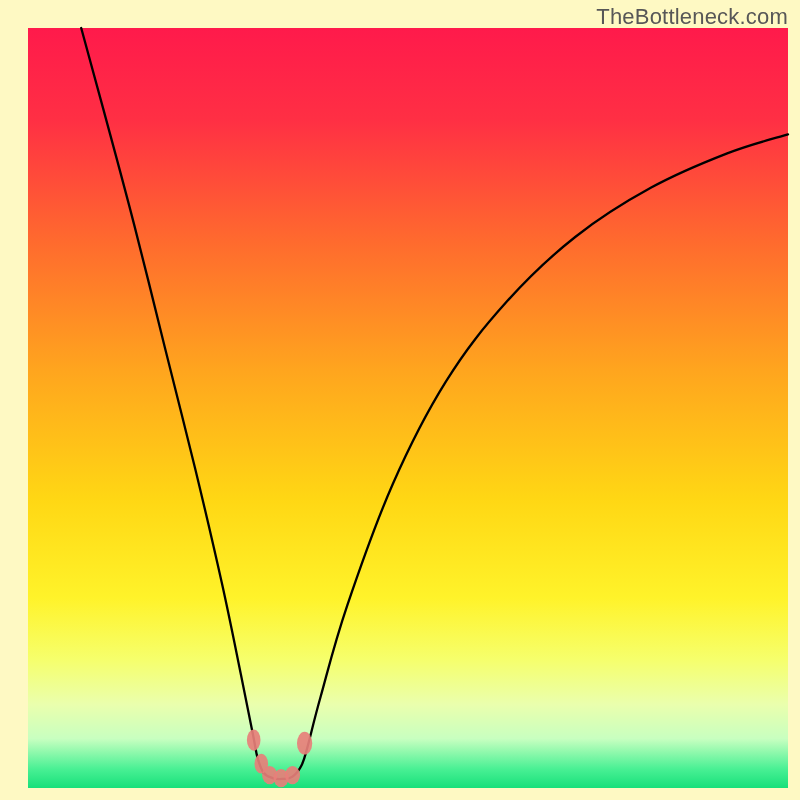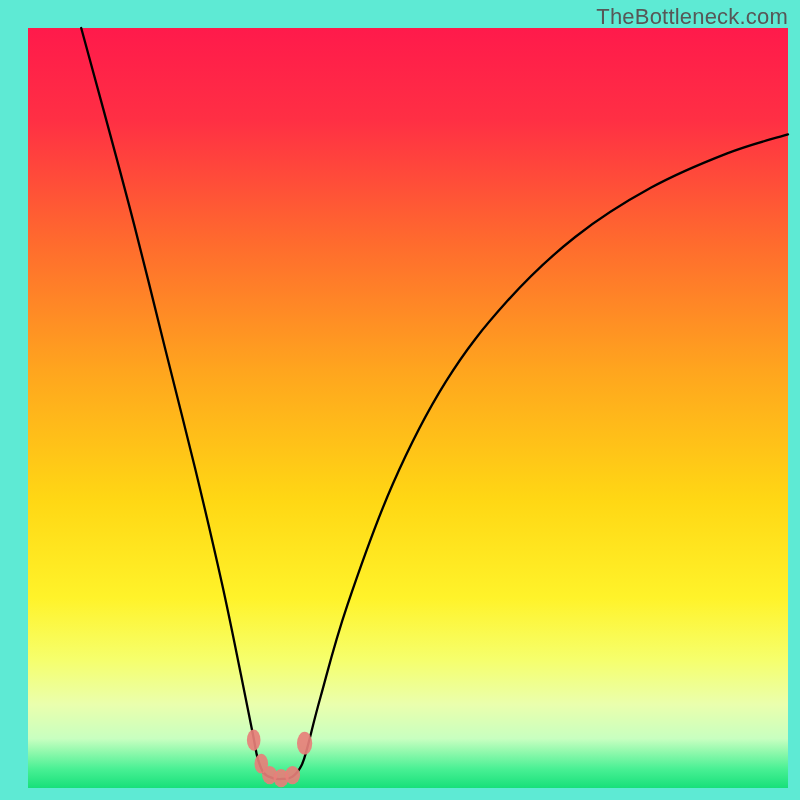--- a/index.html
+++ b/index.html
@@ -7,21 +7,21 @@
     padding: 0;
     width: 800px;
     height: 800px;
     background: #000;
     overflow: hidden;
   }
   .frame {
     position: relative;
     width: 800px;
     height: 800px;
-    background: #5eead4;
+    background: #fef9c3;
   }
   .watermark {
     position: absolute;
     top: 4px;
     right: 12px;
     font-family: Arial, Helvetica, sans-serif;
     font-size: 22px;
     color: #575757;
     font-weight: 500;
     letter-spacing: 0.2px;

